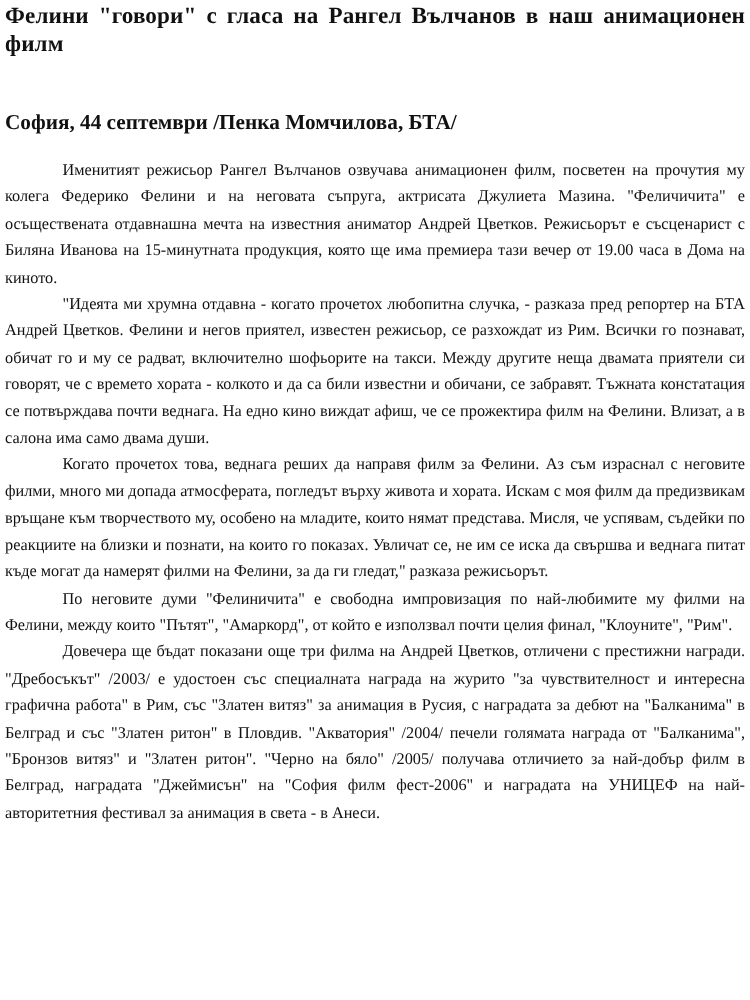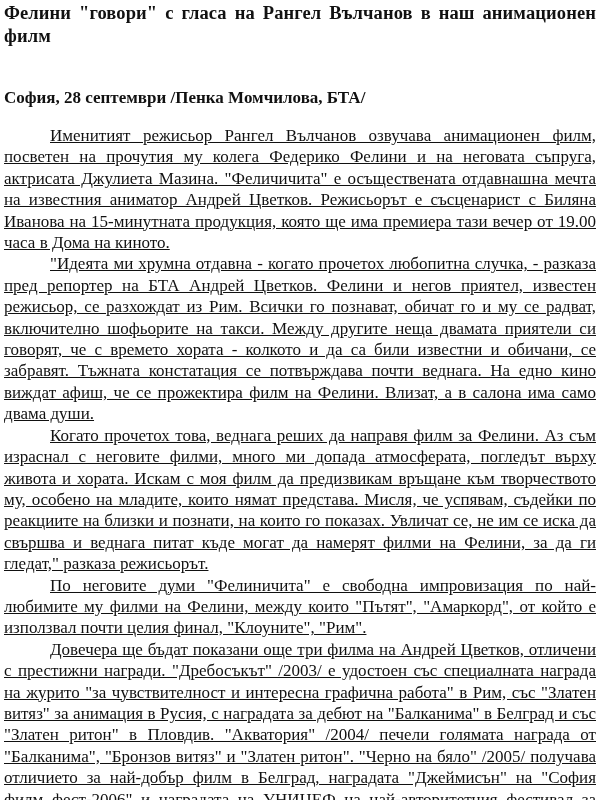--- a/index.html
+++ b/index.html
@@ -42,35 +42,34 @@
       line-height: 22px;
     }
     .body {
       position: absolute;
       top: 125px;
       left: 4px;
       right: 4px;
     }
     .para {
       margin: 0;
-      font-size: 17px;
+      font-size: 13px;
       line-height: 21.4px;
       text-align: justify;
       text-indent: 46px;
       hyphens: manual;
-      text-decoration: underline;
     }
   </style>
 </head>
 <body>
 
 <div class="page">
   <h1 class="headline">Фелини "говори" с гласа на Рангел Вълчанов в наш анимационен филм</h1>
 
-  <p class="dateline">София, 28 септември /Пенка Момчилова, БТА/</p>
+  <p class="dateline">София, 44 септември /Пенка Момчилова, БТА/</p>
 
   <div class="body">
     <p class="para">Именитият режисьор Рангел Вълчанов озвучава анимационен филм, посветен на прочутия му колега Федерико Фелини и на неговата съпруга, актрисата Джулиета Мазина. "Феличичита" е осъществената отдавнашна мечта на известния аниматор Андрей Цветков. Режисьорът е съсценарист с Биляна Иванова на 15-минутната продукция, която ще има премиера тази вечер от 19.00 часа в Дома на киното.</p>
     <p class="para">"Идеята ми хрумна отдавна - когато прочетох любопитна случка, - разказа пред репортер на БТА Андрей Цветков. Фелини и негов приятел, известен режисьор, се разхождат из Рим. Всички го познават, обичат го и му се радват, включително шофьорите на такси. Между другите неща двамата приятели си говорят, че с времето хората - колкото и да са били известни и обичани, се забравят. Тъжната констатация се потвърждава почти веднага. На едно кино виждат афиш, че се прожектира филм на Фелини. Влизат, а в салона има само двама души.</p>
     <p class="para">Когато прочетох това, веднага реших да направя филм за Фелини. Аз съм израснал с неговите филми, много ми допада атмосферата, погледът върху живота и хората. Искам с моя филм да предизвикам връщане към творчеството му, особено на младите, които нямат представа. Мисля, че успявам, съдейки по реакциите на близки и познати, на които го показах. Увличат се, не им се иска да свършва и веднага питат къде могат да намерят филми на Фелини, за да ги гледат," разказа режисьорът.</p>
     <p class="para">По неговите думи "Фелиничита" е свободна импровизация по най-любимите му филми на Фелини, между които "Пътят", "Амаркорд", от който е използвал почти целия финал, "Клоуните", "Рим".</p>
     <p class="para">Довечера ще бъдат показани още три филма на Андрей Цветков, отличени с престижни награди. "Дребосъкът" /2003/ е удостоен със специалната награда на журито "за чувствителност и интересна графична работа" в Рим, със "Златен витяз" за анимация в Русия, с наградата за дебют на "Балканима" в Белград и със "Златен ритон" в Пловдив. "Акватория" /2004/ печели голямата награда от "Балканима", "Бронзов витяз" и "Златен ритон". "Черно на бяло" /2005/ получава отличието за най-добър филм в Белград, наградата "Джеймисън" на "София филм фест-2006" и наградата на УНИЦЕФ на най-авторитетния фестивал за анимация в света - в Анеси.</p>
   </div>
 </div>
 

